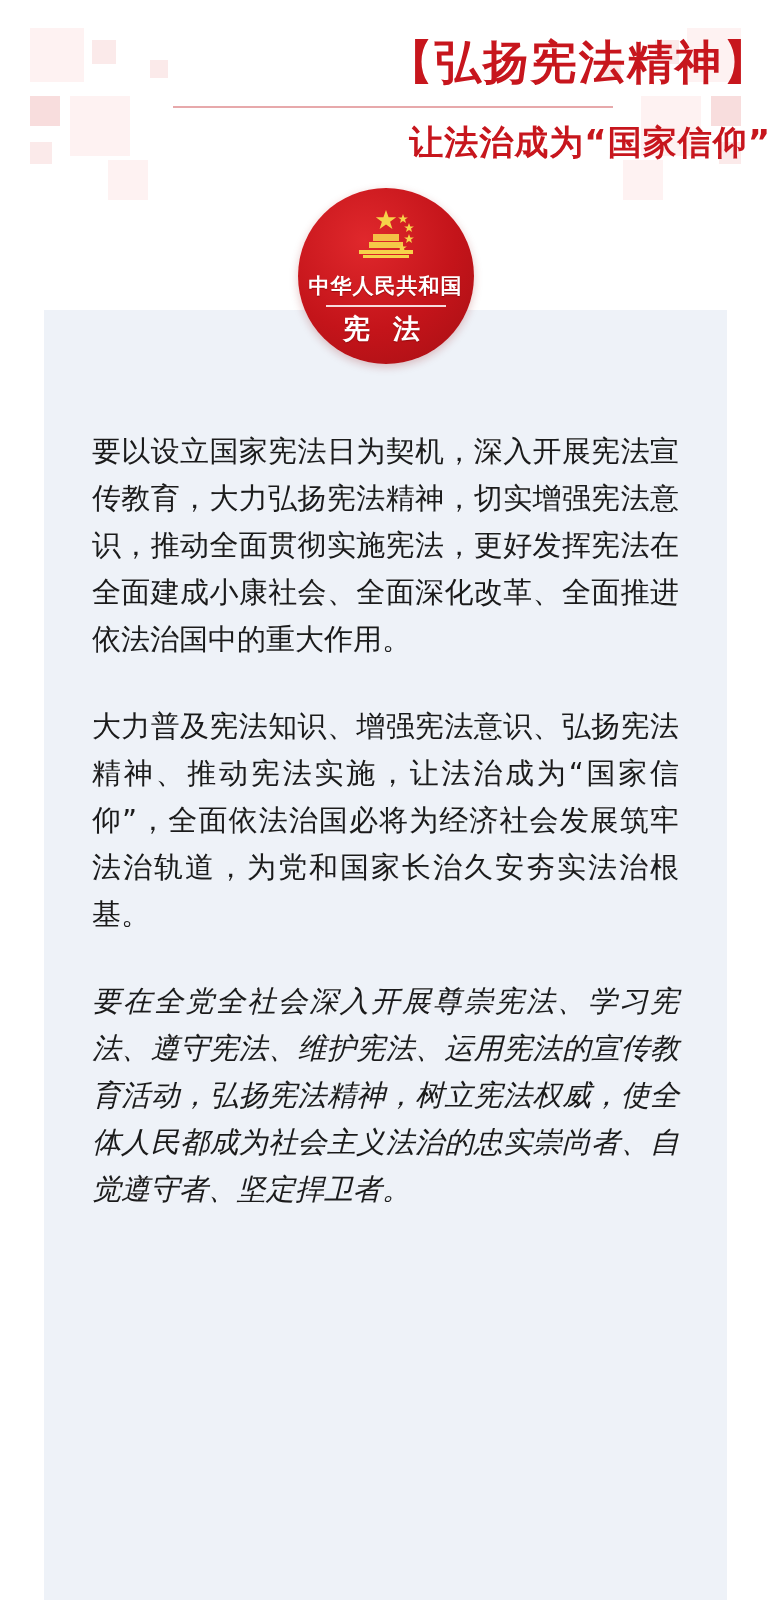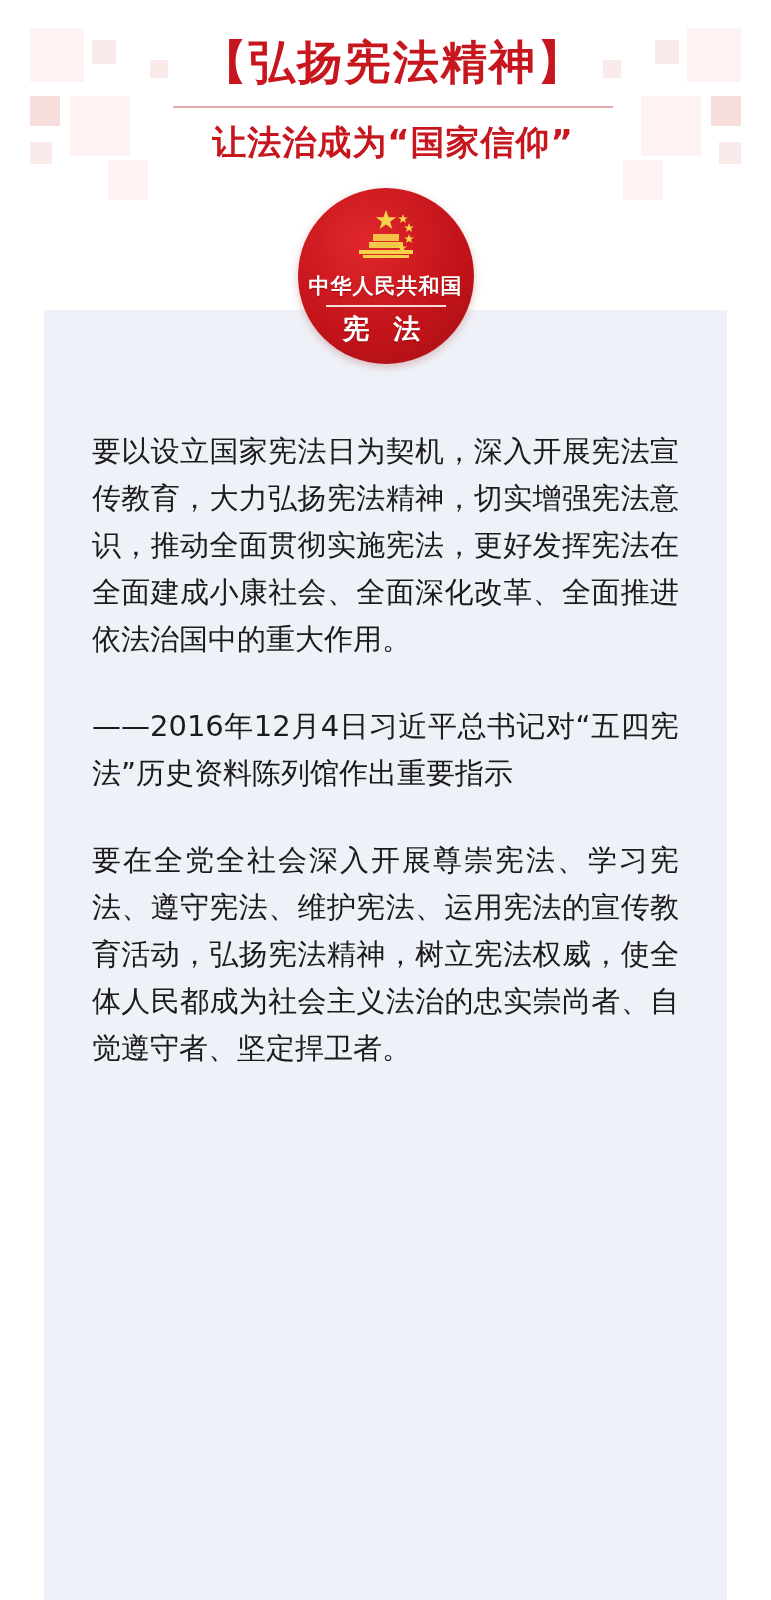--- a/index.html
+++ b/index.html
@@ -31,21 +31,21 @@
     background: #f6d2d2;
     opacity: .75;
   }
   .deco-block.light { background: #fae3e3; }
   .deco-block.pale  { background: #fdeeee; }
 
   
   .header {
     position: relative;
     padding-top: 34px;
-    text-align: center;
+    text-align: right;
     z-index: 2;
     padding-left: 15px;
   }
   .header-title {
     font-size: 46px;
     font-weight: bold;
     color: #c7161d;
     letter-spacing: 2px;
     line-height: 1.25;
     font-family: "DejaVu Sans", "Liberation Sans", sans-serif;
@@ -111,36 +111,36 @@
     background: #ffffff;
     opacity: .85;
     margin: 5px auto 4px auto;
   }
   .emblem-line2 {
     font-size: 27px;
     font-weight: bold;
     letter-spacing: 8px;
     color: #ffffff;
     text-shadow: 0 1px 1px rgba(120,0,0,.6);
-    font-family: Liberation Sans, sans-serif;
+    font-family: Liberation Serif, serif;
   }
 
   
   .card {
     position: absolute;
     top: 310px;
     left: 44px;
     width: 683px;
     bottom: 0;
     background: #eef2f8;
     padding: 118px 48px 60px 48px;
     z-index: 1;
   }
   .quote-block { margin-bottom: 40px; }
-  .quote-block:last-child { margin-bottom: 14px; }
+  .quote-block:last-child { margin-bottom: 14px; font-style: italic; }
   .quote-text {
     font-size: 29px;
     line-height: 1.62;
     color: #1b1b1b;
     text-align: justify;
     font-family: "DejaVu Sans", "Liberation Sans", sans-serif;
   }
   .quote-source {
     font-size: 29px;
     line-height: 1.62;
@@ -203,21 +203,21 @@
     </div>
   </div>
 
   <div class="card">
 
     <div class="quote-block">
       <div class="quote-text">要以设立国家宪法日为契机，深入开展宪法宣传教育，大力弘扬宪法精神，切实增强宪法意识，推动全面贯彻实施宪法，更好发挥宪法在全面建成小康社会、全面深化改革、全面推进依法治国中的重大作用。</div>
     </div>
 
     <div class="quote-block">
-      <div class="quote-source">——2016年12月4日习近平总书记对“五四宪法”历史资料陈列馆作出重要指示</div>
+      <div class="quote-text">大力普及宪法知识、增强宪法意识、弘扬宪法精神、推动宪法实施，让法治成为“国家信仰”，全面依法治国必将为经济社会发展筑牢法治轨道，为党和国家长治久安夯实法治根基。</div>
     </div>
 
     <div class="quote-block">
       <div class="quote-text">要在全党全社会深入开展尊崇宪法、学习宪法、遵守宪法、维护宪法、运用宪法的宣传教育活动，弘扬宪法精神，树立宪法权威，使全体人民都成为社会主义法治的忠实崇尚者、自觉遵守者、坚定捍卫者。</div>
     </div>
 
   </div>
 </div>
 
 </body></html>

